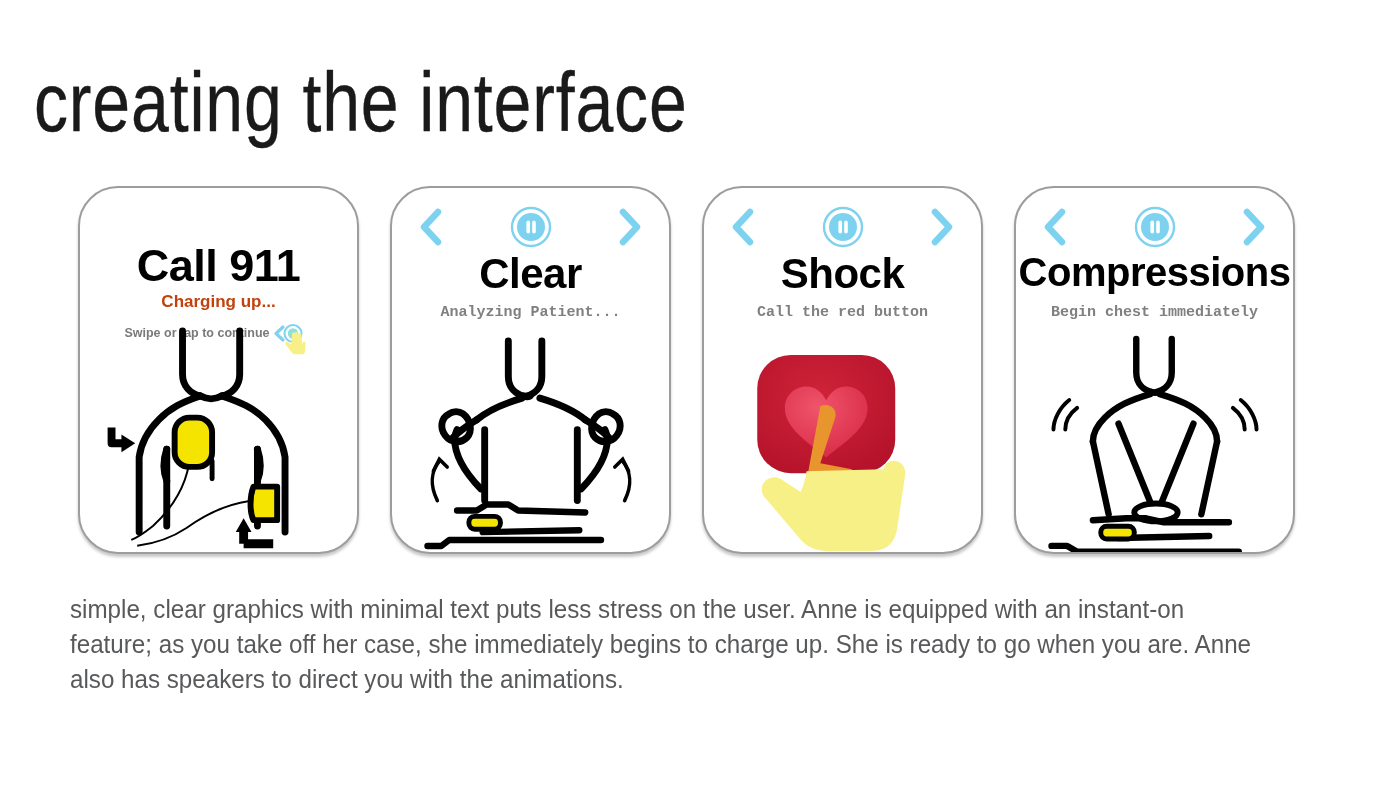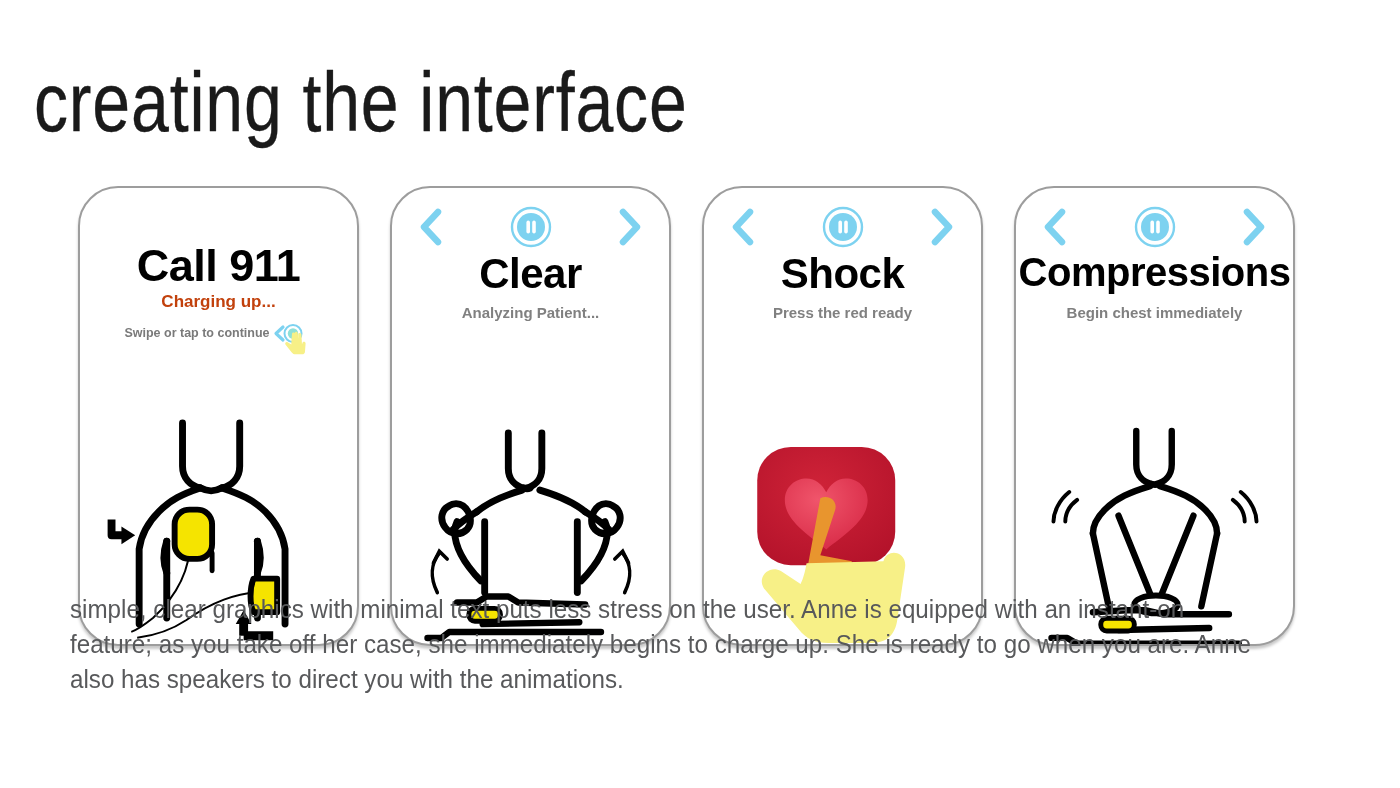--- a/index.html
+++ b/index.html
@@ -37,21 +37,21 @@
     left: 78px;
     top: 186px;
     width: 1250px;
     height: 368px;
     display: flex;
     gap: 31px;
   }
   .card {
     position: relative;
     width: 281px;
-    height: 460px;
+    height: 368px;
     box-sizing: border-box;
     background: #ffffff;
     border: 2px solid #9d9d9d;
     border-radius: 40px;
     box-shadow: 0 3px 3px rgba(0,0,0,0.22);
     overflow: hidden;
   }
 
   
   .card-nav {
@@ -95,21 +95,21 @@
     font-weight: bold;
     color: #808080;
     font-size: 15px;
   }
 
   
   .c1 .card-head { top: 52px;  font-size: 45px; }
   .c1 .card-sub  { top: 104px; font-size: 17px; color:#c2410c; }
   
   .cn .card-head { top: 62px;  font-size: 42px; }
-  .cn .card-sub  { top: 116px; }
+  .cn .card-sub  { top: 116px; font-family: Liberation Mono, monospace; }
   .c4 .card-head { font-size: 40px; }
 
   .hint-row {
     position: absolute;
     top: 124px;
     left: 0;
     width: 100%;
     display: flex;
     align-items: center;
     justify-content: center;
@@ -287,21 +287,21 @@
           <rect x="22.2" y="14.6" width="3.6" height="13" rx="1.8" fill="#ffffff"></rect>
         </svg>
       </span>
       <span class="chev">
         <svg viewBox="0 0 26 40">
             <path d="M6 5 L20 20 L6 35" fill="none" stroke="#7dd2f0" stroke-width="6.5" stroke-linecap="round" stroke-linejoin="round"></path>
           </svg>
       </span>
     </div>
     <div class="card-head">Shock</div>
-    <div class="card-sub">Press the red ready</div>
+    <div class="card-sub">Call the red button</div>
     <div class="art">
       <svg viewBox="0 0 281 208" preserveAspectRatio="xMidYMax meet">
         <defs>
           <radialGradient id="btnGrad" cx="45%" cy="35%" r="75%">
             <stop offset="0%" stop-color="#cf2338"></stop>
             <stop offset="100%" stop-color="#b3122a"></stop>
           </radialGradient>
           <radialGradient id="heartGrad" cx="40%" cy="30%" r="80%">
             <stop offset="0%" stop-color="#f0556b"></stop>
             <stop offset="100%" stop-color="#d62744"></stop>

